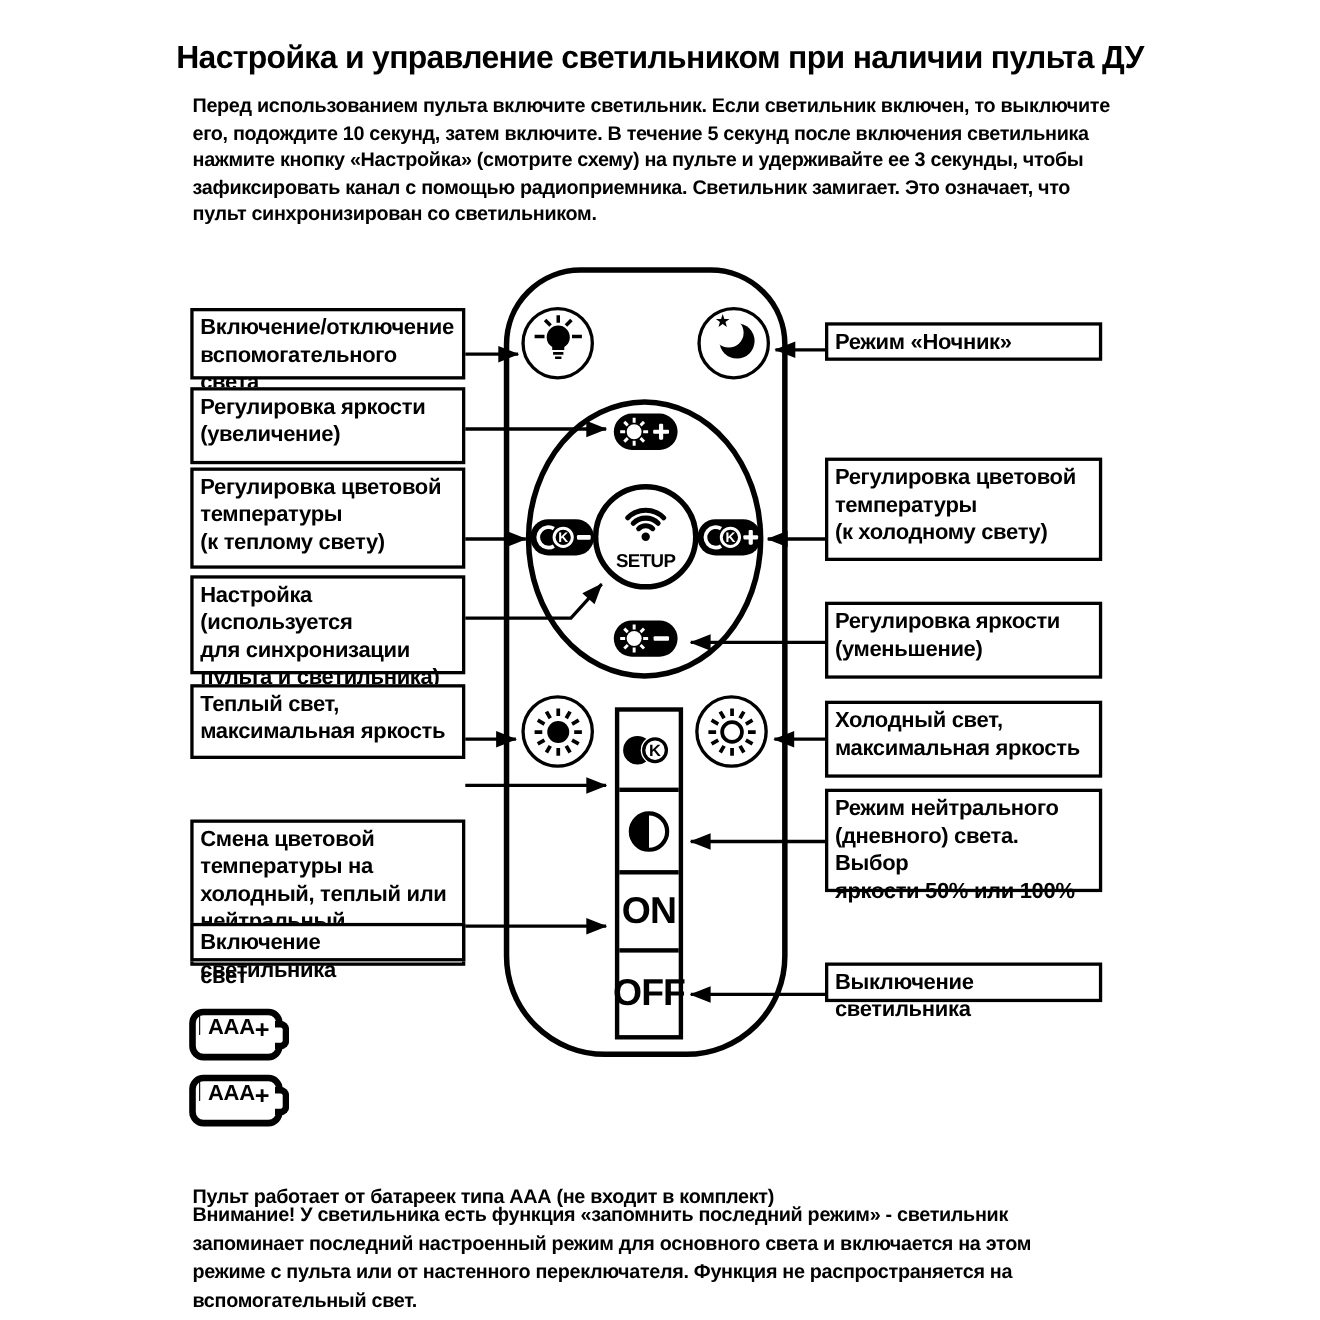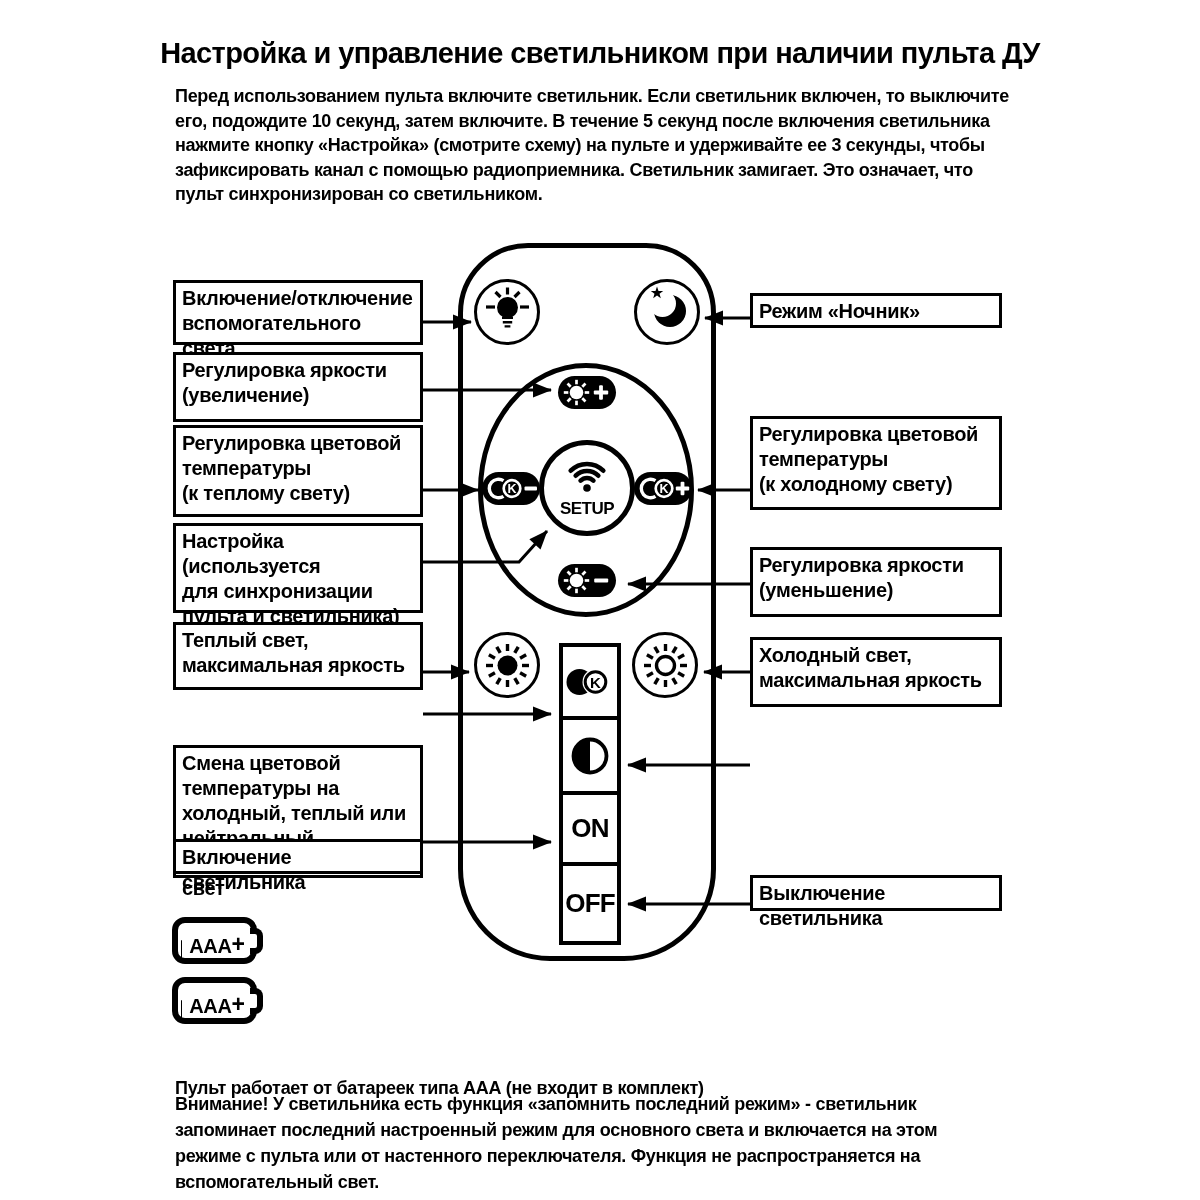--- a/index.html
+++ b/index.html
@@ -52,27 +52,27 @@
     width:58px; height:33px; border-radius:17px; background:var(--ink);
     display:flex; align-items:center; justify-content:center;
   }
   .strip {
     left:559px; top:643px; width:62px; height:302px; box-sizing:border-box;
     border:4px solid var(--ink); background:var(--paper);
     display:flex; flex-direction:column;
   }
   .cell { display:flex; align-items:center; justify-content:center; box-sizing:border-box; }
   .cell-divided { border-bottom:4px solid var(--ink); }
-  .onoff { font-size:26px; letter-spacing:-0.8px; }
+  .onoff { font-size:34px; letter-spacing:-0.8px; }
 
   
   .battery {
     left:172px; width:85px; height:47px; box-sizing:border-box;
     border:6px solid var(--ink); border-radius:13px; background:var(--paper);
-    display:flex; align-items:flex-end;
+    display:flex; align-items:flex-start;
   }
   .bat-term { width:3px; height:18px; background:var(--ink); margin-left:3px; border-radius:1px; }
   .bat-type { font-size:20px; letter-spacing:-0.3px; margin-left:7px; }
   .bat-plus { font-size:23px; margin-left:auto; margin-right:6px; }
   .bat-nub {
     position:absolute; right:-12px; top:50%; transform:translateY(-50%);
     width:13px; height:26px; box-sizing:border-box; background:var(--paper);
     border:6px solid var(--ink); border-left:none; border-radius:0 8px 8px 0;
   }
 
@@ -273,20 +273,23 @@
   <div class="abs box lbox" style="top:839px; height:35px;">Включение светильника</div>
 
   <div class="abs box rbox" style="top:293px; height:35px;">Режим «Ночник»</div>
   <div class="abs box rbox" style="top:416px; height:94px;">Регулировка цветовой
 температуры
 (к холодному свету)</div>
   <div class="abs box rbox" style="top:547px; height:70px;">Регулировка яркости
 (уменьшение)</div>
   <div class="abs box rbox" style="top:637px; height:70px;">Холодный свет,
 максимальная яркость</div>
+  <div class="abs box rbox" style="top:717px; height:94px;">Режим нейтрального
+(дневного) света. Выбор
+яркости 50% или 100%</div>
   <div class="abs box rbox" style="top:875px; height:36px;">Выключение светильника</div>
 
   <svg class="abs arrows" width="1200" height="1200" viewBox="0 0 1200 1200">
     <defs>
       <marker id="ah" markerUnits="userSpaceOnUse" markerWidth="22" markerHeight="18" refX="19" refY="9" orient="auto">
         <path d="M1,1.5 L20,9 L1,16.5 Z" fill="#000"></path>
       </marker>
     </defs>
     <g stroke="#000" stroke-width="3" fill="none">
       <path d="M423,322 L471,322" marker-end="url(#ah)"></path>

